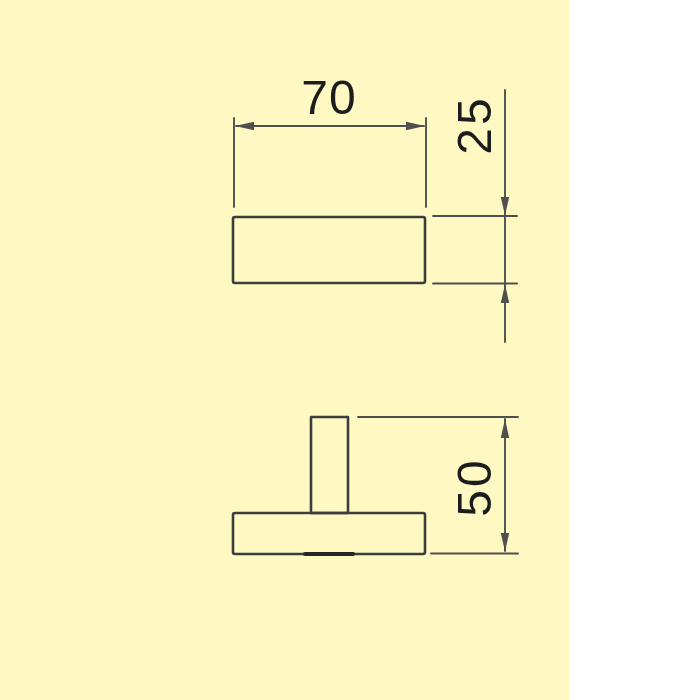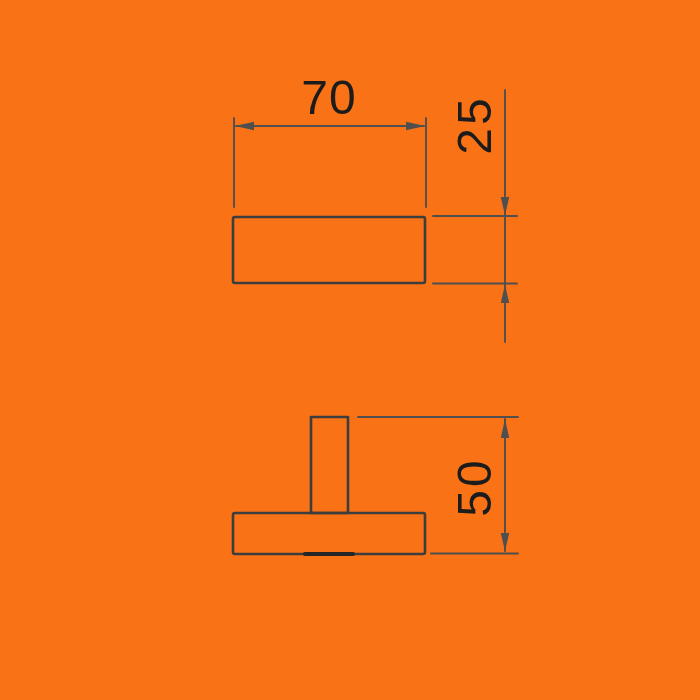--- a/index.html
+++ b/index.html
@@ -2,23 +2,23 @@
 <html><head>
 <meta charset="utf-8">
 <style>
   html, body {
     margin: 0;
     padding: 0;
     background: #ffffff;
   }
   .stage {
     position: relative;
-    width: 700px;
+    width: 569px;
     height: 700px;
-    background: #f97316;
+    background: #fef9c3;
     overflow: hidden;
   }
   svg {
     display: block;
   }
   .dim-label {
     font-family: "Liberation Sans", "DejaVu Sans", sans-serif;
     font-size: 48px;
     letter-spacing: 1px;
   }

